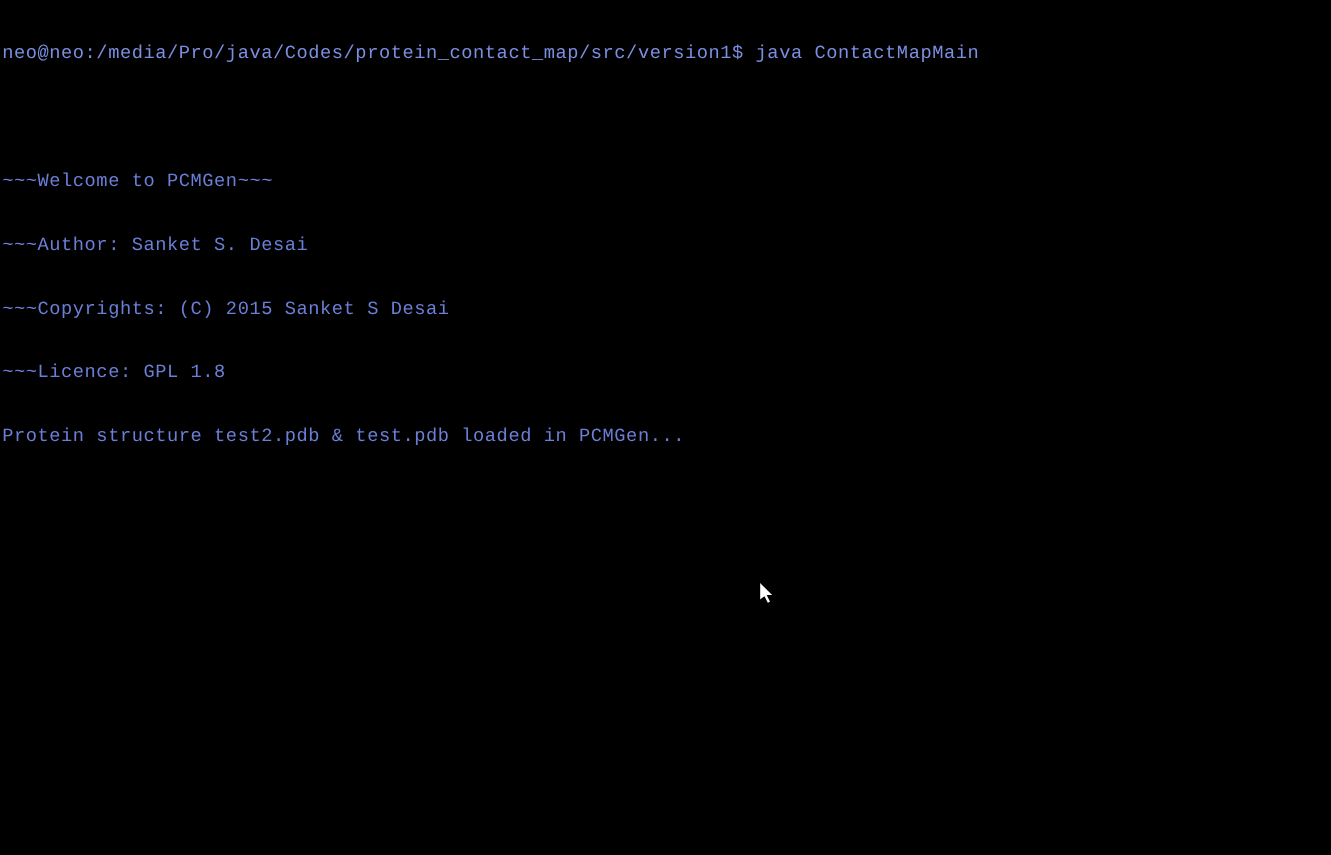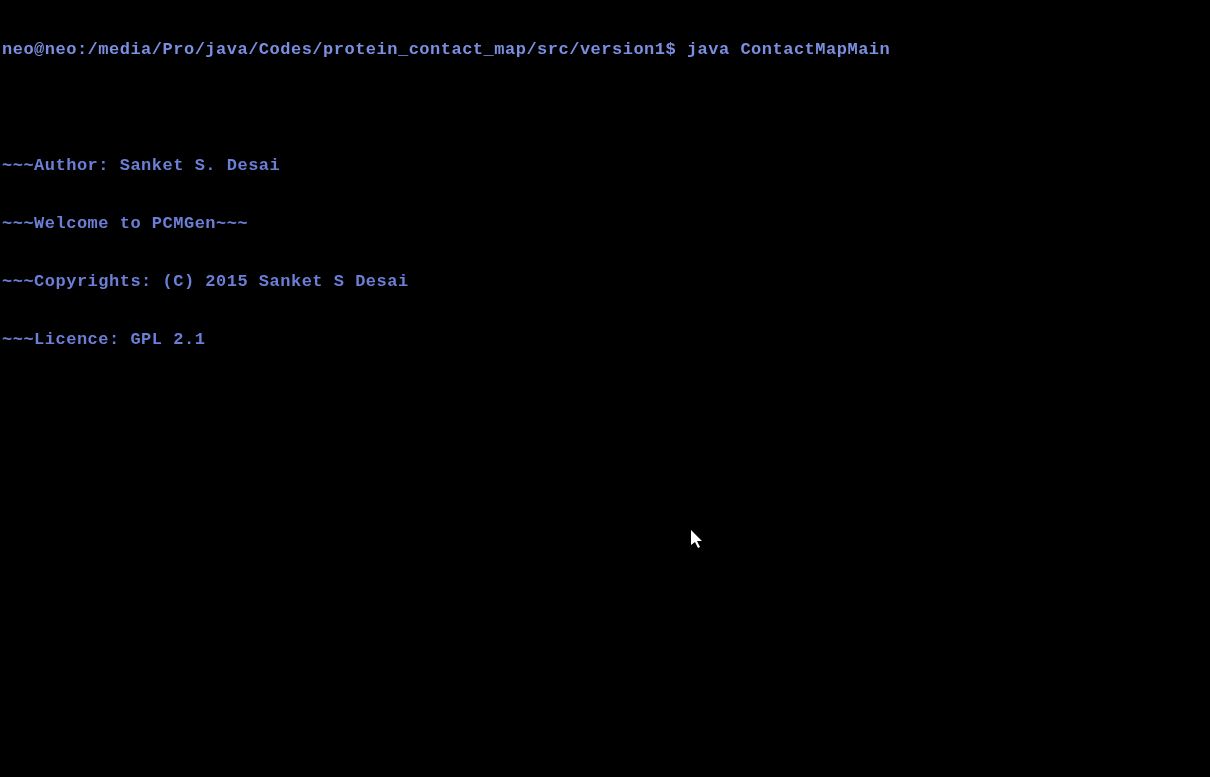--- a/index.html
+++ b/index.html
@@ -13,40 +13,41 @@
     overflow: hidden;
   }
   .terminal {
     padding: 6px 2px;
     color: #6b7fd6;
     white-space: pre;
     letter-spacing: 0.5px;
   }
   .prompt { color: #7b8fe0; }
   .cmd { color: #7b8fe0; }
-  .line { display: block; font-weight: bold; }
+  .line { display: block; }
   .mouse-cursor {
     position: absolute;
     left: 691px;
     top: 530px;
     width: 0; height: 0;
     pointer-events: none;
   }
   .mouse-cursor svg { display: block; }
 </style>
 </head>
 <body>
 
 <div class="terminal">
 <span class="line"><span class="prompt">neo@neo:/media/Pro/java/Codes/protein_contact_map/src/version1$ </span><span class="cmd">java ContactMapMain</span></span>
 <span class="line"> </span>
+<span class="line">~~~Welcome to PCMGen~~~</span>
 <span class="line">~~~Author: Sanket S. Desai</span>
-<span class="line">~~~Welcome to PCMGen~~~</span>
 <span class="line">~~~Copyrights: (C) 2015 Sanket S Desai</span>
-<span class="line">~~~Licence: GPL 2.1</span>
+<span class="line">~~~Licence: GPL 1.8</span>
+<span class="line">Protein structure test2.pdb &amp; test.pdb loaded in PCMGen...</span>
 <span class="line"> </span>
 
 
 
 
 
 
 
 
 

